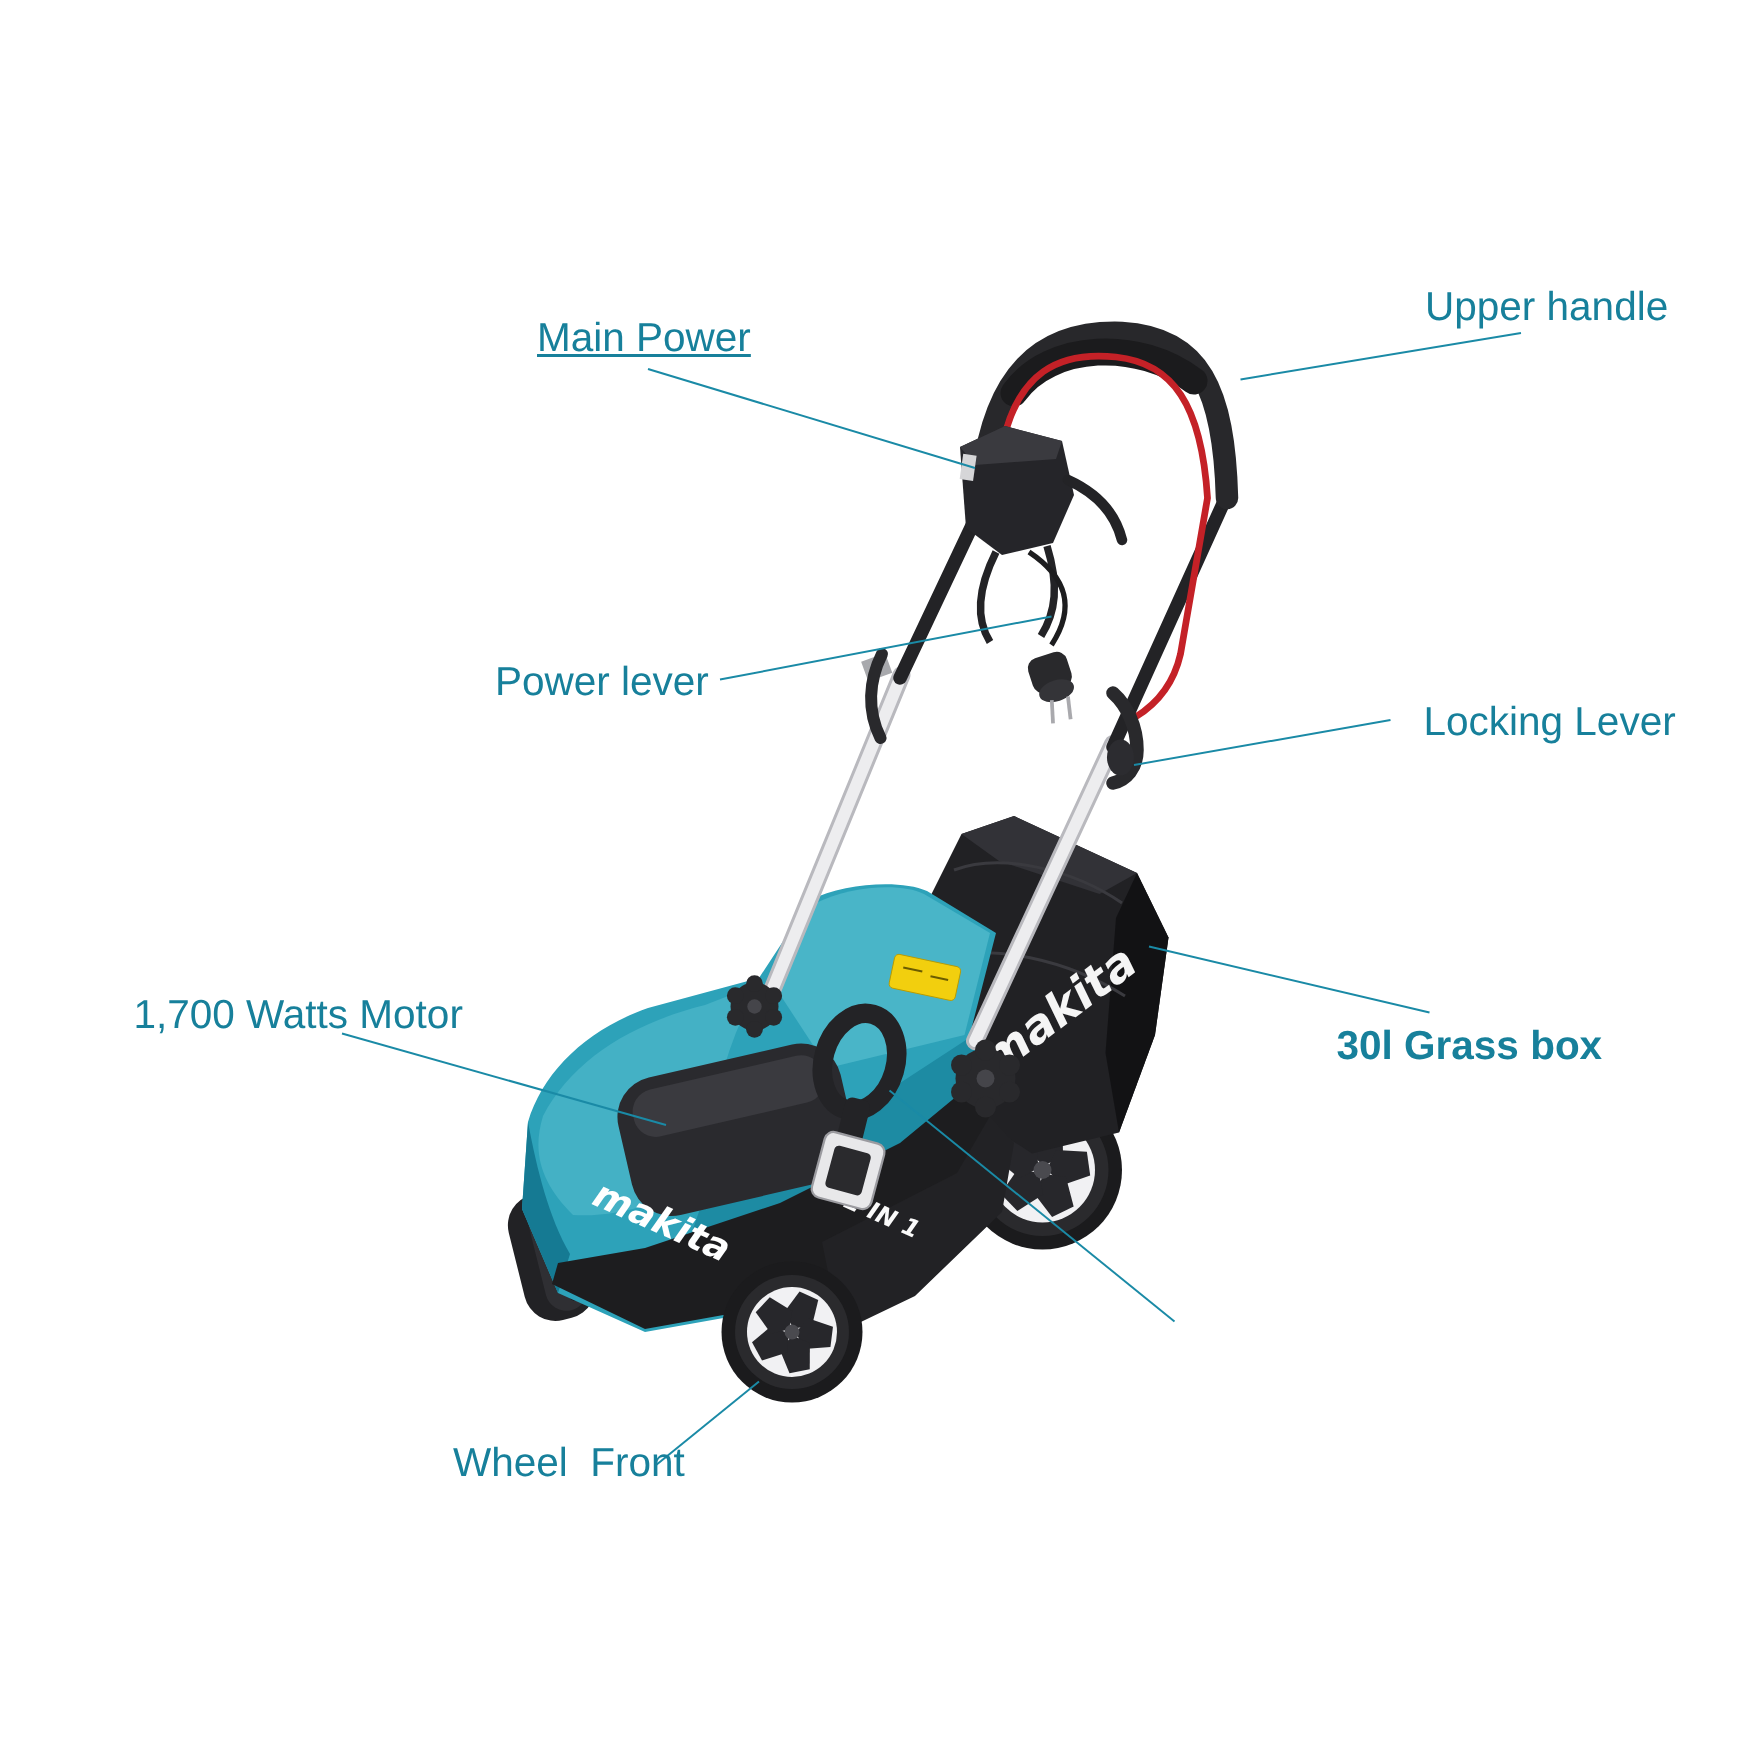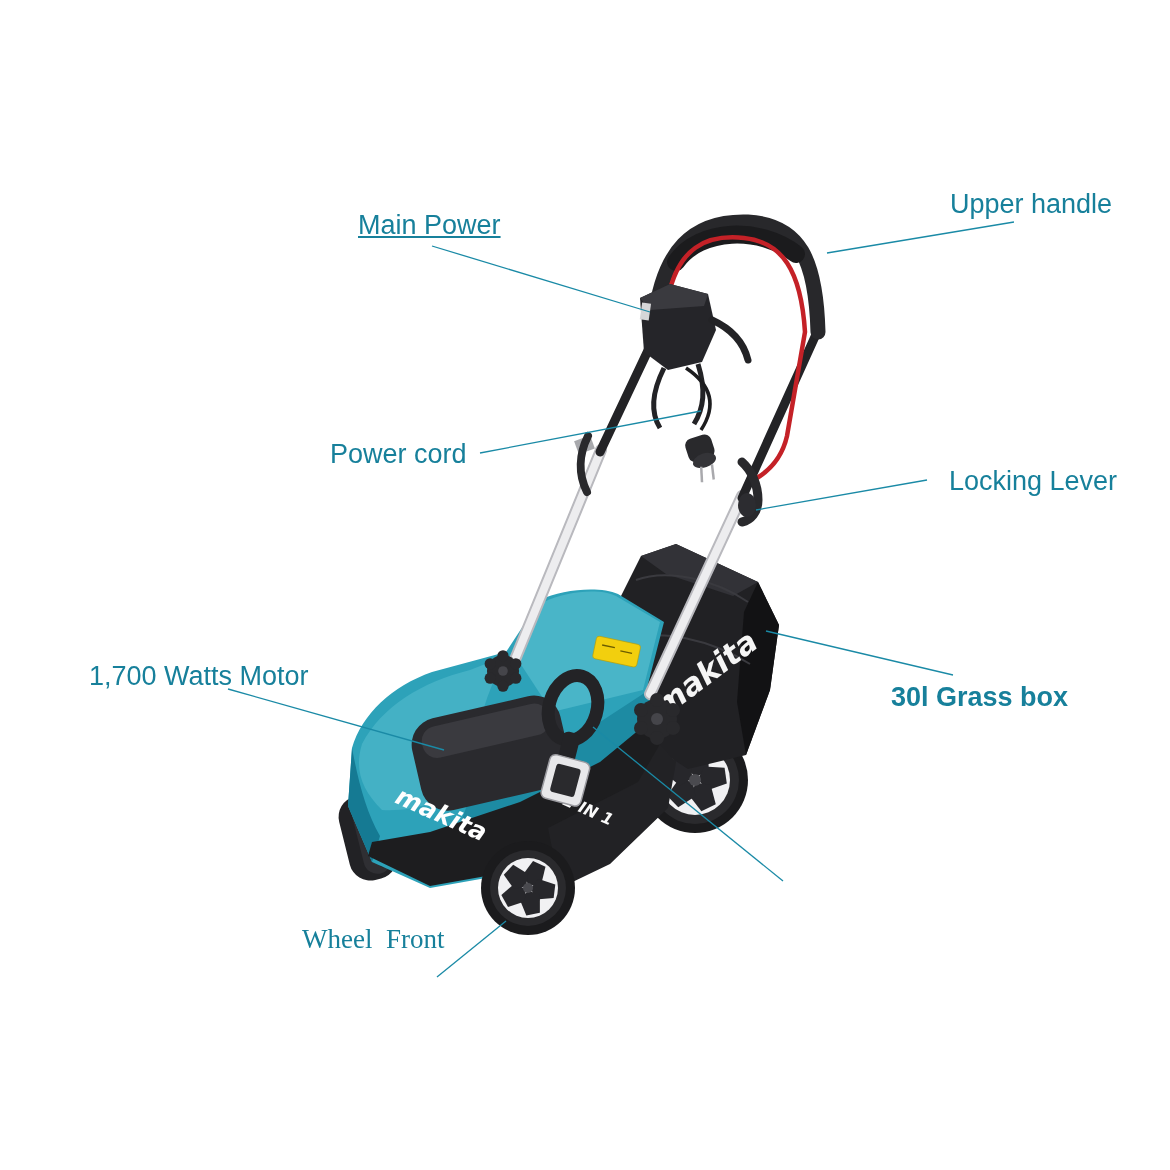--- a/index.html
+++ b/index.html
@@ -176,26 +176,26 @@
       <line x1="953" y1="675" x2="766" y2="631"></line>
       <line x1="783" y1="881" x2="593" y2="727"></line>
       <line x1="437" y1="977" x2="506" y2="921"></line>
     </g>
   </svg>
 
   <div class="callout" style="left:358px;top:211px;text-decoration:underline;">Main Power</div>
 
   <div class="callout" style="left:950px;top:190px;">Upper handle</div>
 
-  <div class="callout" style="left:330px;top:440px;">Power cord</div>
+  <div class="callout" style="left:330px;top:440px;">Power lever</div>
 
   <div class="callout" style="left:949px;top:467px;">Locking Lever</div>
 
   <div class="callout" style="left:89px;top:662px;">1,700 Watts Motor</div>
 
   <div class="callout" style="left:891px;top:683px;font-weight:bold;">30l Grass box</div>
 
   <div class="callout center" style="left:656px;top:887px;width:250px;">
   </div>
 
-  <div class="callout" style="left:302px;top:925px;font-family:Liberation Serif, serif;">Wheel  Front</div>
+  <div class="callout" style="left:302px;top:961px;">Wheel  Front</div>
 
 </div>
 
 </body></html>

